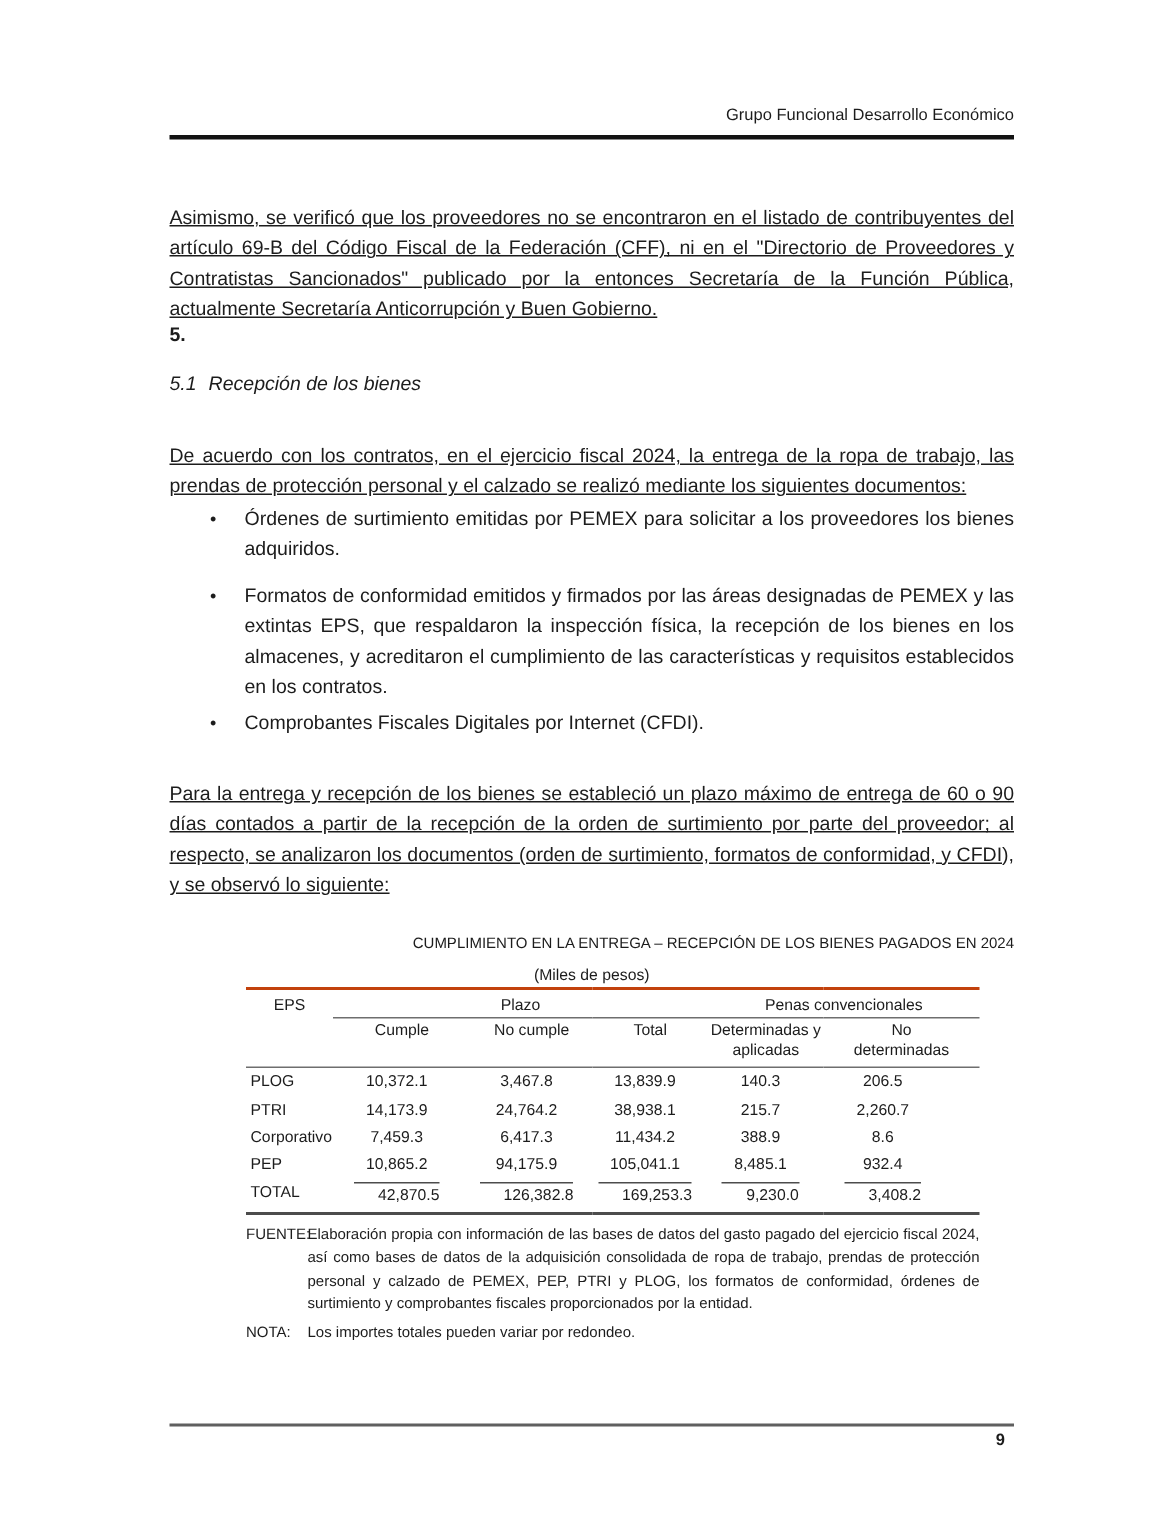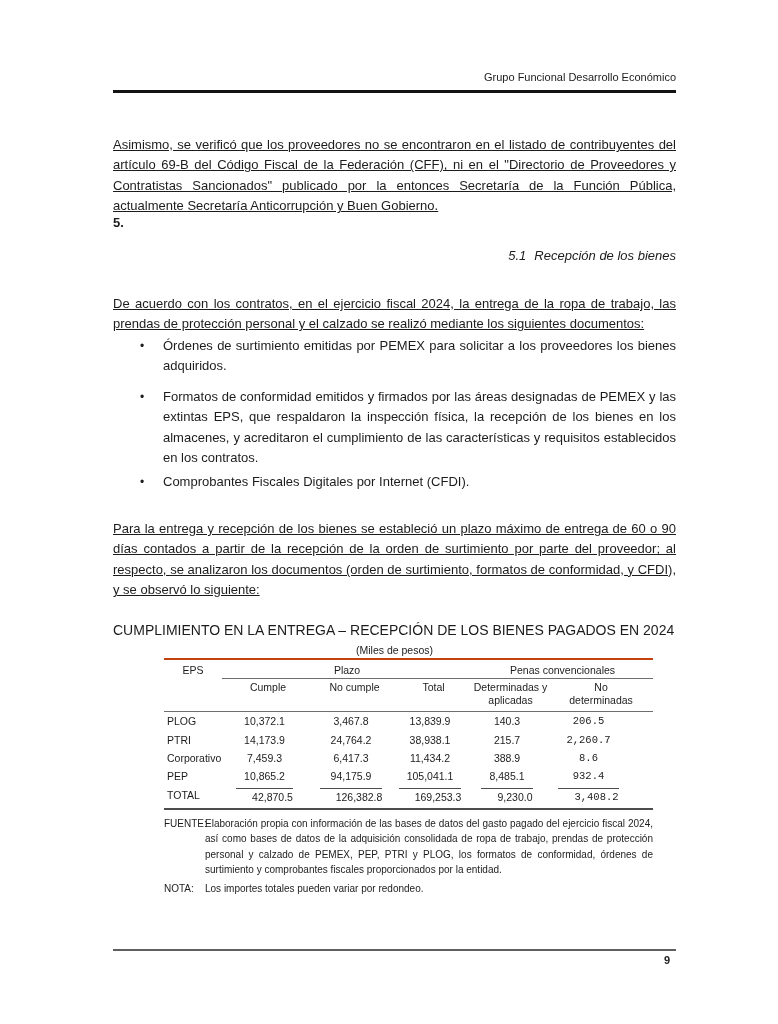--- a/index.html
+++ b/index.html
@@ -12,45 +12,45 @@
   .abs { position:absolute; }
 
   
   .doc-header { top:70px; left:113px; width:563px; text-align:right; font-size:11px; line-height:14px; }
   .header-rule { top:90px; left:113px; width:563px; height:3px; background:#131313; }
 
   
   .para { left:113px; width:563px; text-align:justify; font-size:13px; line-height:20.4px;text-decoration:underline; }
   .h5 { top:213px; left:113px; width:563px; display:flex; font-weight:bold; font-size:13px; line-height:20px; }
   .h5 .num { flex:none; width:51px; }
-  .h51 { top:246px; left:113px; width:563px; font-style:italic; font-size:13px; line-height:20px;text-align:right; }
+  .h51 { top:246px; left:113px; width:563px; font-style:italic; font-size:13px; line-height:20px; }
   .h51 .num { margin-right:8px; }
 
   .bullet { left:140px; width:536px; display:grid; grid-template-columns:23px 1fr; font-size:13px; line-height:20.4px; }
   .bullet .marker { font-size:12px; }
   .bullet .btxt { text-align:justify; }
 
   
-  .tbl-title { top:623px; left:113px; width:563px; text-align:left; font-size:14px; line-height:14px; }
+  .tbl-title { top:623px; left:113px; width:563px; text-align:right; font-size:10px; line-height:14px; }
   .tbl-subtitle { top:643px; left:113px; width:563px; text-align:center; font-size:10.5px; line-height:14px; }
 
   table.data { top:658px; left:164px; width:489px; position:absolute; border-collapse:collapse; table-layout:fixed;
     font-size:10.5px; color:#1c1c1c;
     border-top:2px solid #c2410c; border-bottom:2px solid #4c4c4c; }
   table.data th { font-weight:normal; }
   tr.grp th { padding:4px 0 2px 0; vertical-align:top; text-align:center; }
   tr.grp th.span { border-bottom:1px solid #6e6e6e; }
   tr.sub th { padding:2px 0 4px 0; text-align:center; vertical-align:top; line-height:13px;
     border-bottom:1px solid #6e6e6e; }
   tr.sub th .wrapbox { margin:0 auto; max-width:78px; }
   th.eps-h { border-bottom:1px solid #6e6e6e; vertical-align:top; padding-top:4px; text-align:center; }
   td { padding:3.2px 0; }
   td.lab { text-align:left; padding-left:3px; }
   td.num { text-align:center; padding-right:7px; }
-  td.num.last { padding-right:25px;font-family:Liberation Mono, monospace; }
+  td.num.last { padding-right:25px; }
   tr.total td { padding-top:2px; padding-bottom:5px; }
   .sumline { display:inline-block; border-top:1px solid #4c4c4c; padding:2.5px 0 0 16px; }
 
   
   .note { left:164px; width:489px; display:grid; grid-template-columns:41px 1fr; font-size:10px; line-height:15.4px; }
   .note .ntxt { text-align:justify; }
   .fuente { top:816px; }
   .nota { top:881px; }
 
   

